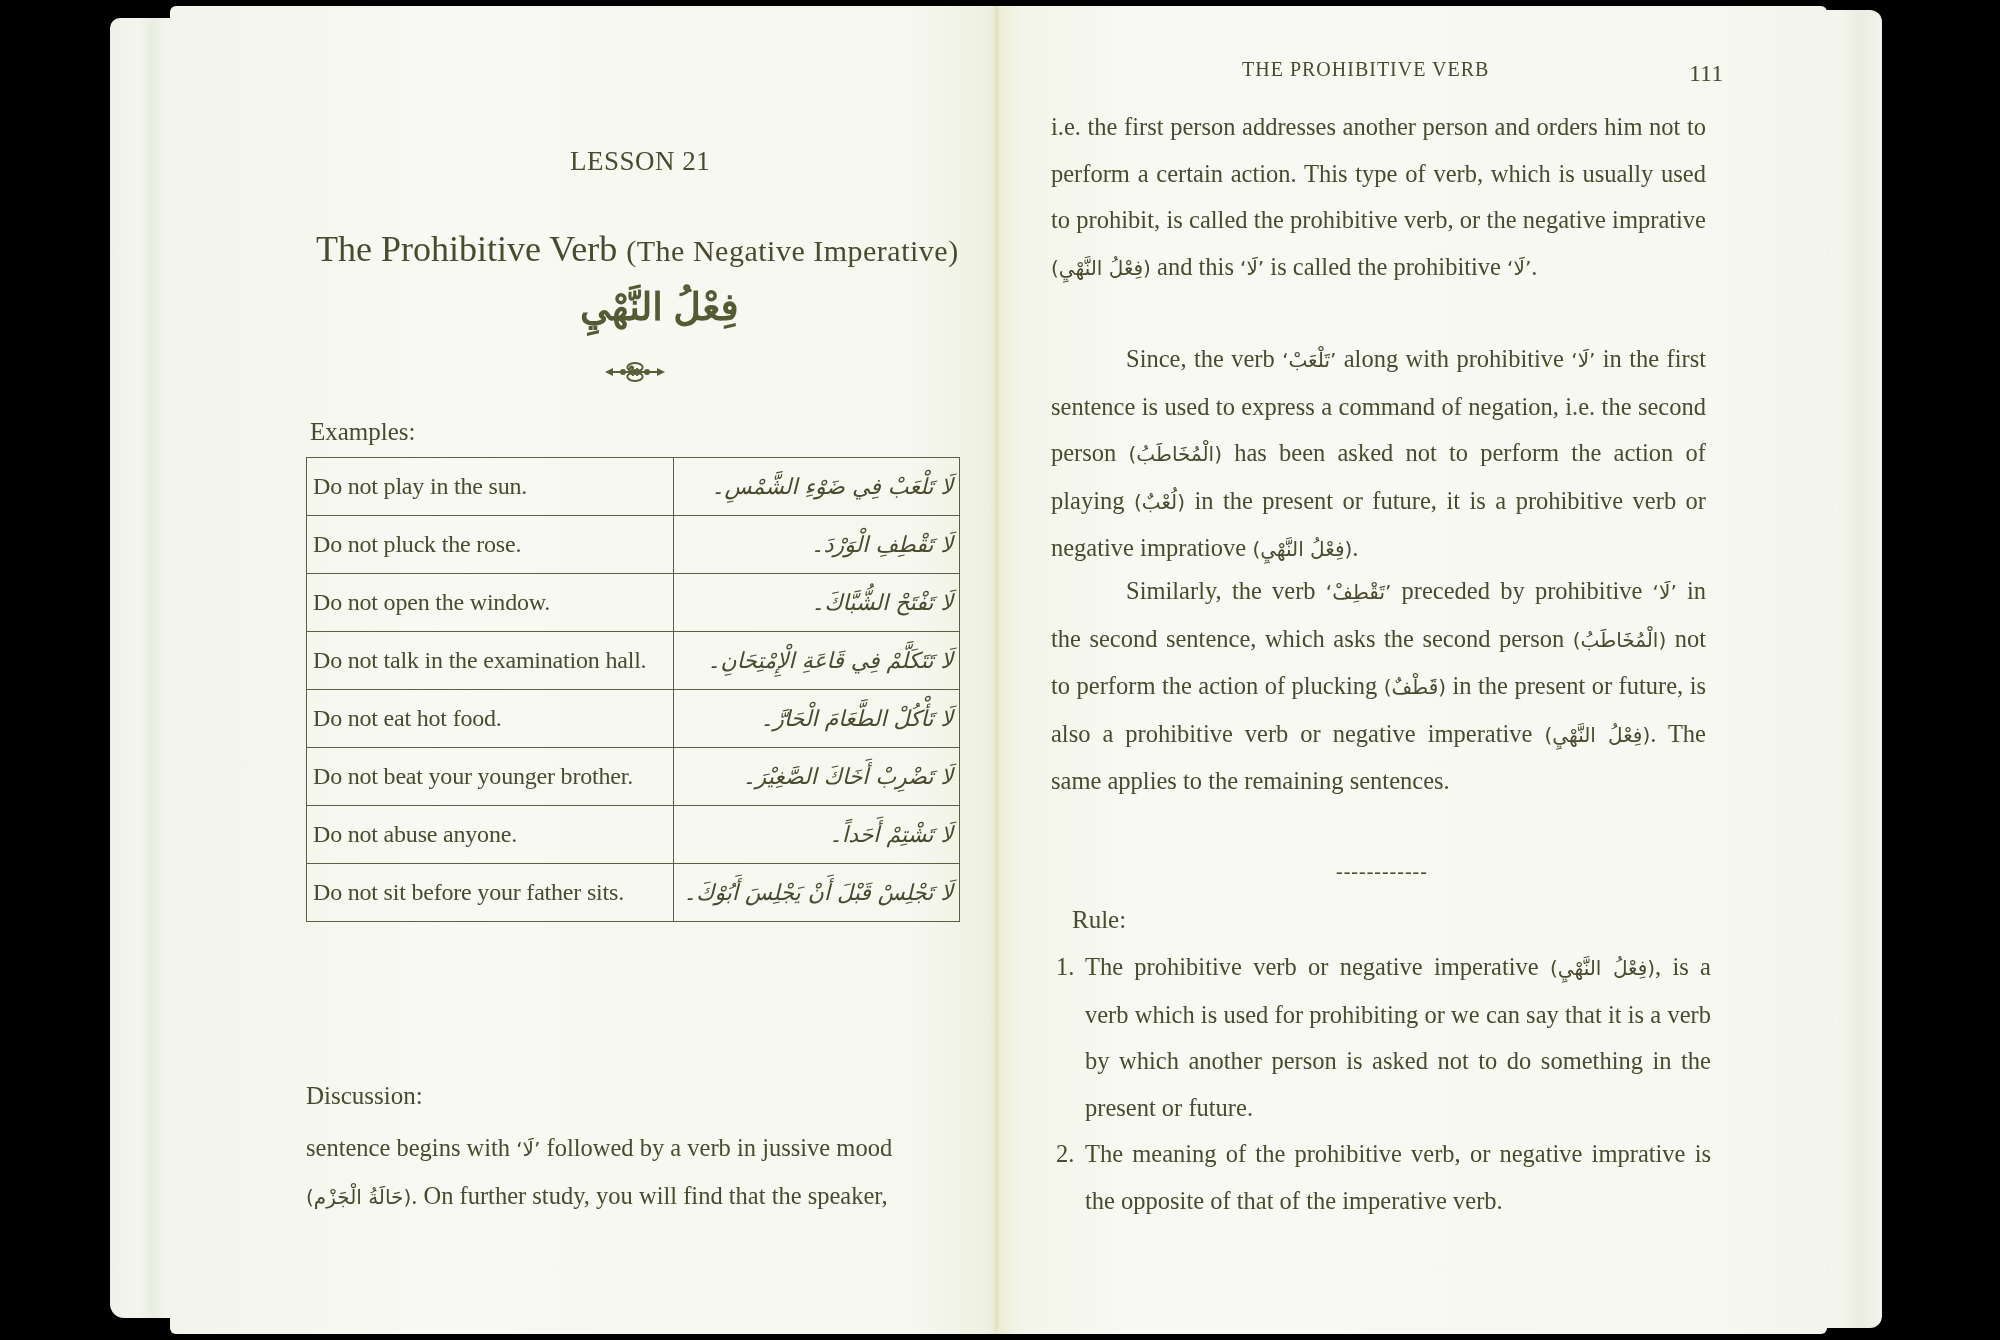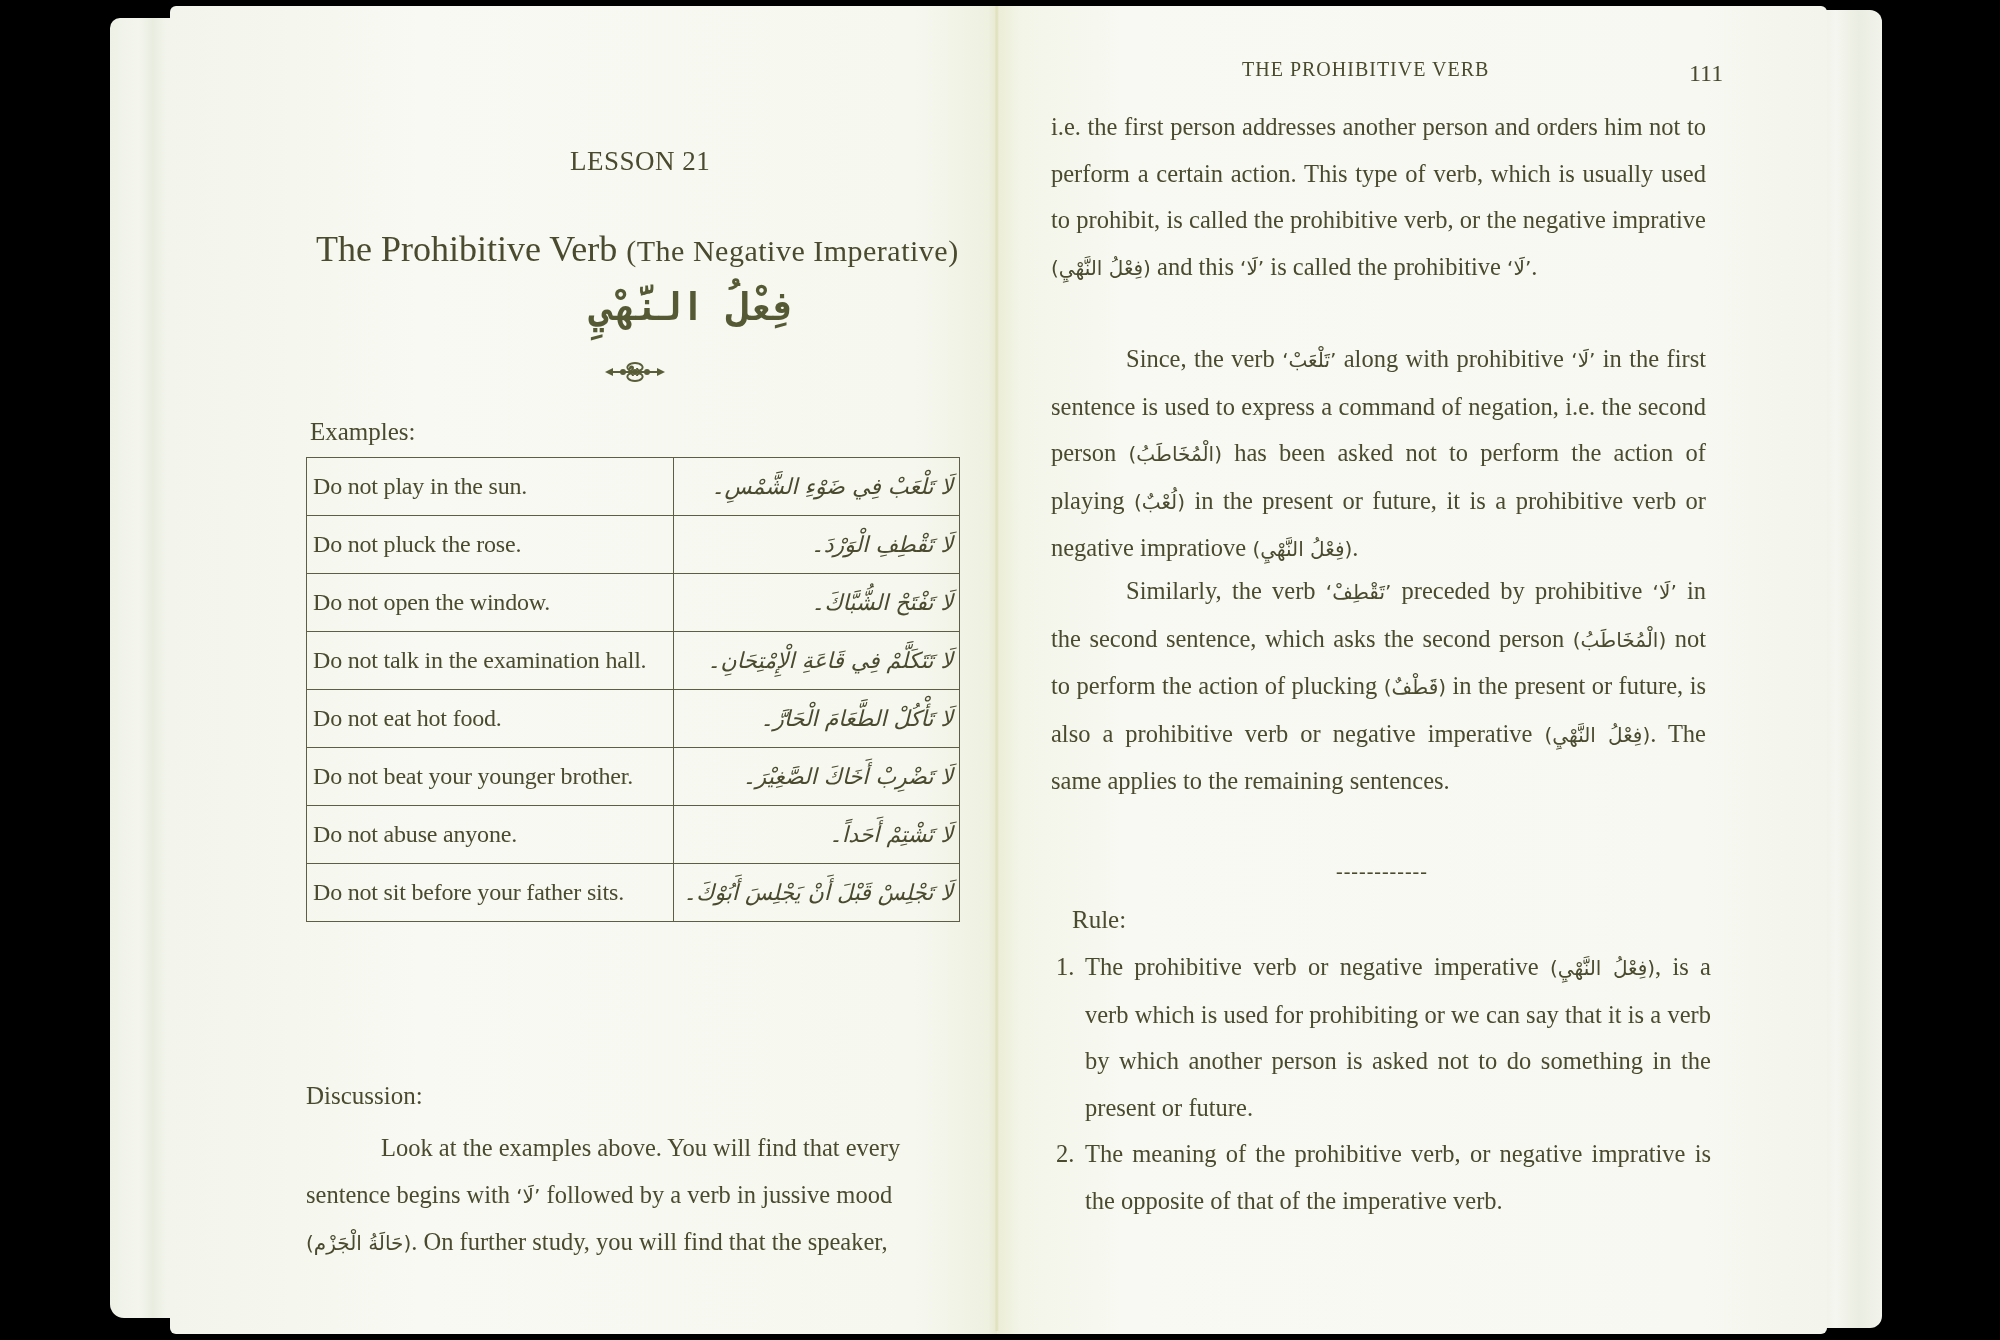--- a/index.html
+++ b/index.html
@@ -23,21 +23,21 @@
   .page-left { left:170px; width:827px; border-radius:6px 0 0 6px;
     background:linear-gradient(90deg,#f3f5ec 0%,#f7f9f2 30%,#f6f8f0 90%,#eef0e0 99%,#e8e9cf 100%); }
   .page-right { left:997px; width:830px; border-radius:0 6px 6px 0;
     background:linear-gradient(90deg,#ecedd6 0%,#f3f5e9 3%,#f7f9f2 15%,#f6f8f1 85%,#f3f5ec 100%); }
   .spine { position:absolute; left:995px; top:6px; width:4px; height:1325px;
     background:linear-gradient(90deg,#e6e7c8,#dfe0bd,#ecedd7); }
 
   .lesson { position:absolute; left:570px; top:146px; font-size:27px; letter-spacing:0.5px; }
   .title { position:absolute; left:316px; top:228px; font-size:36px; white-space:nowrap; }
   .title .paren { font-size:30px; letter-spacing:0.5px; }
-  .arabic-title { position:absolute; left:580px; top:285px; font-size:38px; direction:rtl; font-family:Liberation Mono, monospace; font-weight:bold; color:#555a35;margin-left:10px; }
+  .arabic-title { position:absolute; left:580px; top:285px; font-size:38px; direction:rtl; font-family:Liberation Sans, sans-serif; font-weight:bold; color:#555a35; }
   .ornament { position:absolute; left:603px; top:361px; width:64px; height:22px; }
 
   .label { position:absolute; font-size:25px; }
   .examples-label { left:310px; top:418px; }
   .discussion-label { left:306px; top:1082px; }
 
   table.examples {
     position:absolute; left:306px; top:457px; width:654px; border-collapse:collapse;
     font-size:24px;
   }
@@ -128,21 +128,20 @@
     <tr>
       <td class="en">Do not sit before your father sits.</td>
       <td class="ar">لَا تَجْلِسْ قَبْلَ أَنْ يَجْلِسَ أَبُوْكَ۔</td>
     </tr>
   </tbody>
 </table>
 
 <div class="label discussion-label">Discussion:</div>
 
 <div class="para left-para">
-  <div class="indent">Look at the examples above. You will find that every</div>
   <div><span>sentence begins with </span><span class="ar-inline">‘لَا’</span><span> followed by a verb in jussive mood</span></div>
   <div><span class="ar-inline">(حَالَةُ الْجَزْم)</span><span>. On further study, you will find that the speaker,</span></div>
 </div>
 
 <div class="running-head">THE PROHIBITIVE VERB</div>
 <div class="page-num">111</div>
 
 <div class="right-col" style="top:104px;">
   <p class="rp">
     <span>i.e. the first person addresses another person and orders him not to perform a certain action. This type of verb,  which is usually used to prohibit, is called the prohibitive verb, or the negative imprative </span><span class="ar-inline">(فِعْلُ النَّهْيِ)</span><span> and this </span><span class="ar-inline">‘لَا’</span><span> is called the prohibitive </span><span class="ar-inline">‘لَا’</span><span>.</span>

